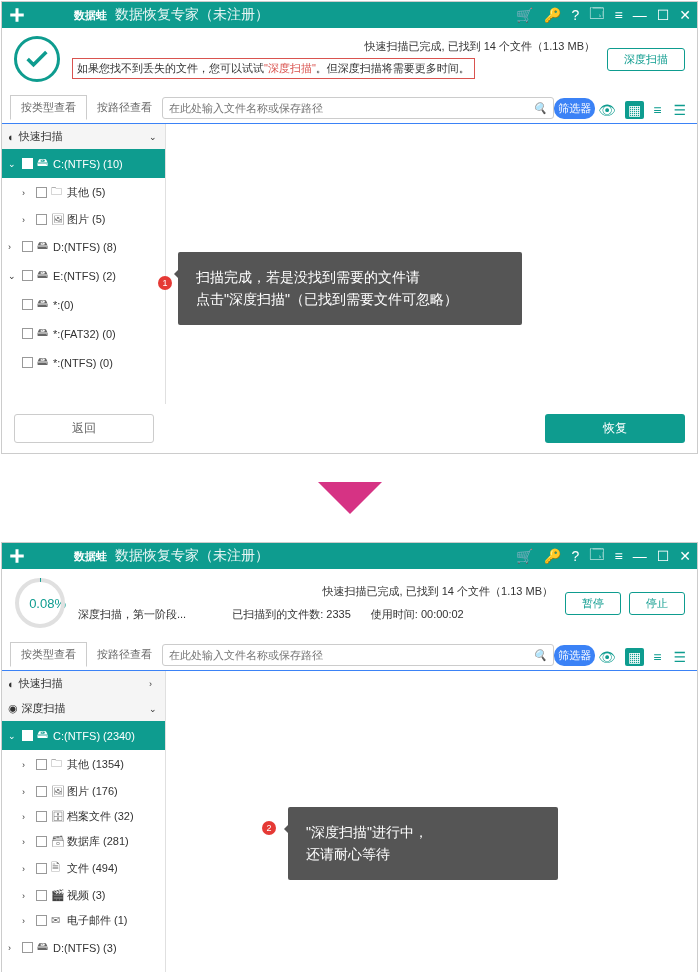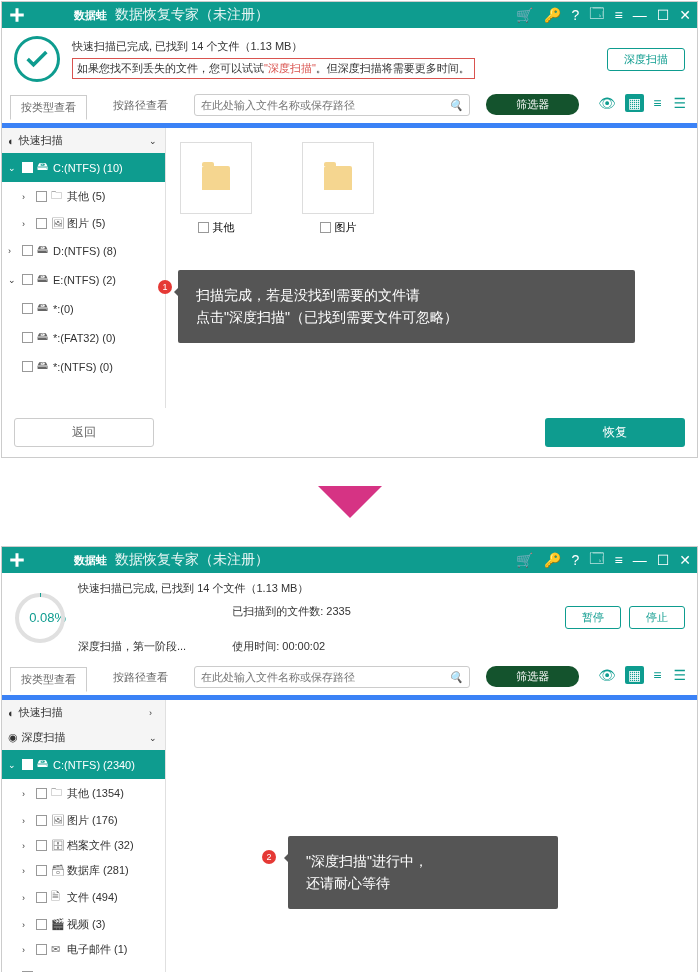--- a/index.html
+++ b/index.html
@@ -10,32 +10,32 @@
 .brand { font-size: 11px; font-weight: bold; margin-right: 8px; margin-left: 44px; }
 .subtitle { font-size: 14px; opacity: 0.9; }
 .titlebar-right { margin-left: auto; display: flex; gap: 10px; align-items: center; }
 .titlebar-right span { cursor: pointer; font-size: 14px; }
 .header-row { display: flex; align-items: center; padding: 8px 12px; gap: 12px; }
 .check-circle { width: 46px; height: 46px; border: 3px solid #0e9c8f; border-radius: 50%; display: flex; align-items: center; justify-content: center; }
 .check-circle svg { width: 28px; height: 28px; color: #0e9c8f; }
 .progress-arc { width: 52px; height: 52px; position: relative; display: flex; align-items: center; justify-content: flex-end; }
 .progress-arc .pct { font-size: 13px; color: #0e9c8f; }
 .header-text { flex: 1; font-size: 11px; color: #333; }
-.header-text .line1 { margin-bottom: 4px; }
+.header-text .line1 { margin-bottom: 4px; text-align: right; }
 .red-box { border: 1px solid #d9534f; padding: 2px 4px; display: inline-block; }
 .link-red { color: #d9534f; }
 .deep-scan-btn, .pause-btn, .stop-btn { border: 1px solid #0e9c8f; color: #0e9c8f; background: #fff; padding: 3px 16px; font-size: 11px; border-radius: 3px; cursor: pointer; }
 .header-right-btns { display: flex; gap: 8px; }
-.stats-row { display: flex; gap: 20px; font-size: 11px; margin-top: 4px; flex-direction: column; }
-.tabs-row { display: flex; align-items: flex-start; padding: 4px 8px; gap: 16px; border-bottom: 5px solid #3b82f6; }
+.stats-row { display: flex; gap: 20px; font-size: 11px; margin-top: 4px; }
+.tabs-row { display: flex; align-items: flex-end; padding: 4px 8px; gap: 0; border-bottom: 1px solid #3b82f6; }
 .tab { padding: 4px 10px; font-size: 11px; color: #666; cursor: pointer; }
 .tab.active { border: 1px solid #ccc; border-bottom: 1px solid #fff; background: #fff; position: relative; top: 1px; }
 .search-box { flex: 1; border: 1px solid #ccc; border-radius: 3px; height: 22px; display: flex; align-items: center; padding: 0 6px; font-size: 11px; color: #999; font-style: italic; }
 .search-box input { border: none; outline: none; flex: 1; font-size: 11px; }
-.filter-btn { background: #14532d; color: #fff; border: none; padding: 3px 30px; font-size: 11px; border-radius: 10px; cursor: pointer; }
+.filter-btn { background: #3b82f6; color: #fff; border: none; padding: 3px 4px; font-size: 11px; border-radius: 10px; cursor: pointer; }
 .view-icons { display: flex; gap: 6px; align-items: center; color: #0e9c8f; font-size: 14px; }
 .view-icons .vi { cursor: pointer; padding: 1px 3px; }
 .view-icons .vi.active { background: #0e9c8f; color: #fff; border-radius: 2px; }
 .body-area { display: flex; min-height: 280px; }
 .sidebar { width: 164px; border-right: 1px solid #e0e0e0; font-size: 11px; }
 .tree-item { display: flex; align-items: center; padding: 5px 6px; gap: 4px; cursor: pointer; color: #333; }
 .tree-item.root { background: #f5f5f5; }
 .tree-item.selected { background: #0e9c8f; color: #fff; }
 .tree-item .chev { width: 10px; font-size: 9px; }
 .tree-item .cb { width: 11px; height: 11px; border: 1px solid #999; background: #fff; }
@@ -159,42 +159,22 @@
           <span class="icon">🖴</span>
           <span>*:(FAT32) (0)</span>
         </div>
       <div class="tree-item l1">
           <span class="cb"></span>
           <span class="icon">🖴</span>
           <span>*:(NTFS) (0)</span>
         </div>
     </div>
     <div class="content-area">
-      <div class="folder-grid">
-        <div class="folder-tile">
-          <div class="folder-icon-wrap">
-              <div class="folder-icon"></div>
-            </div>
-          <div class="tile-label">
-              <span class="cb"></span>
-              <span>其他</span>
-            </div>
-        </div>
-        <div class="folder-tile">
-          <div class="folder-icon-wrap">
-              <div class="folder-icon"></div>
-            </div>
-          <div class="tile-label">
-              <span class="cb"></span>
-              <span>图片</span>
-            </div>
-        </div>
-      </div>
       <div class="red-dot" style="left:-8px;top:152px">1</div>
-      <div class="tooltip-box" style="left:12px;top:142px;width:457px">
+      <div class="tooltip-box" style="left:12px;top:128px;width:344px">
         <div>扫描完成，若是没找到需要的文件请</div>
         <div>点击"深度扫描"（已找到需要文件可忽略）</div>
       </div>
     </div>
   </div>
 
   <div class="footer-row">
     <button class="btn-back">返回</button>
     <button class="btn-recover">恢复</button>
   </div>

